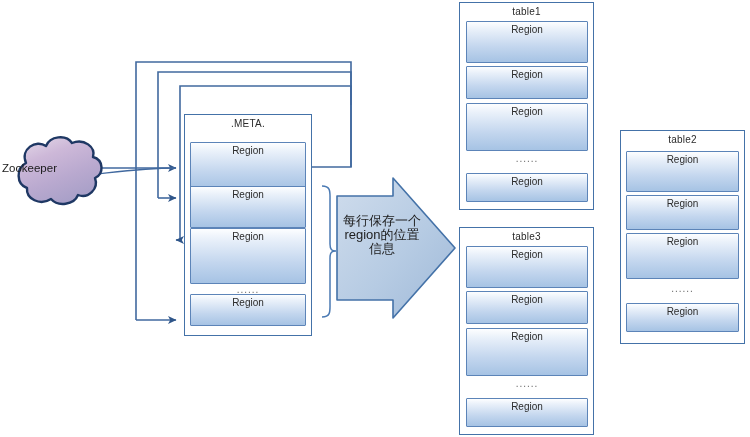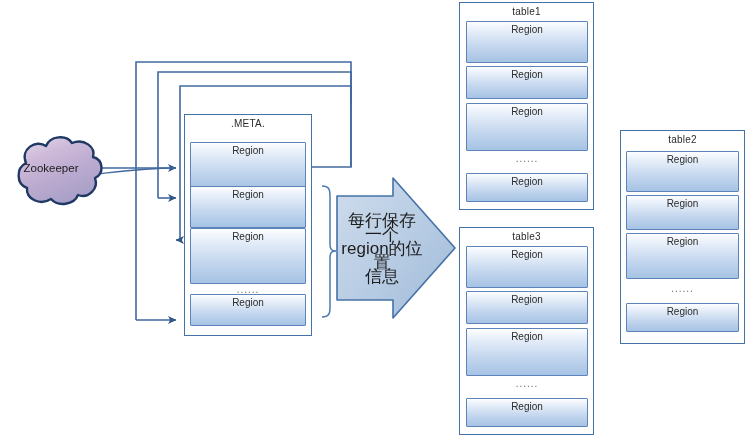--- a/index.html
+++ b/index.html
@@ -44,28 +44,28 @@
     text-align:center;
     font-size:10px;color:#6b6b6b;
     letter-spacing:1px;
     line-height:8px;
   }
 
   
   .cloud{position:absolute;left:2px;top:134px;width:104px;height:76px;}
   .cloud .ztext{
     position:absolute;left:0;right:6px;top:28px;
-    text-align:center;font-size:11.5px;color:#1b1b1b;
+    text-align:left;font-size:11.5px;color:#1b1b1b;
   }
 
   
   .bigarrow{position:absolute;left:334px;top:174px;width:124px;height:148px;}
   .bigarrow .atext{
     position:absolute;left:6px;top:40px;width:84px;
-    text-align:center;font-size:17px;color:#1d1d1d;line-height:14px;
+    text-align:center;font-size:13px;color:#1d1d1d;line-height:14px;
   }
 </style>
 </head>
 <body>
 
 <div class="stage">
 
   <svg class="lines" viewBox="0 0 750 437">
     <defs>
       <marker id="ah" markerWidth="9" markerHeight="9" refX="8" refY="4.5" orient="auto" markerUnits="userSpaceOnUse">

